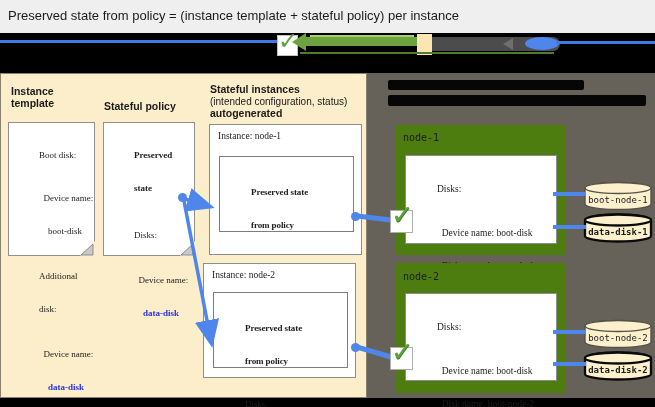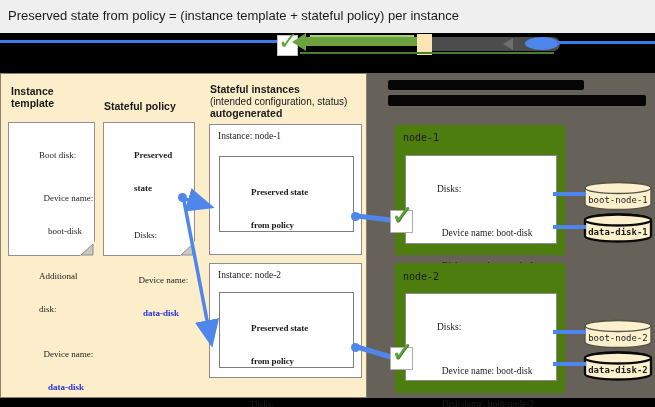--- a/index.html
+++ b/index.html
@@ -130,21 +130,21 @@
       <div class="innerbox mono ibtxt" style="left:9px;top:31px;width:135px;height:76px;">
         <div class="ln bold">Preserved state</div>
         <div class="ln bold">from policy</div>
         <div class="ln" style="margin-top:10px;">Disks:</div>
         <div class="ln"><span>  Device name: </span><span class="bluetxt">data-disk</span></div>
         <div class="ln"><span>  Disk name: </span><span class="bold">data-disk-1</span></div>
       </div>
     </div>
     <div class="dot" style="left:351px;top:139px;"></div>
 
-    <div class="abs instbox" style="left:209px;top:190px;width:153px;height:115px;">
+    <div class="abs instbox" style="left:203px;top:190px;width:153px;height:115px;">
       <div class="abs mono" style="left:8px;top:6px;font-size:9.5px;">Instance: node-2</div>
       <div class="innerbox mono ibtxt" style="left:9px;top:28px;width:135px;height:76px;">
         <div class="ln bold">Preserved state</div>
         <div class="ln bold">from policy</div>
         <div class="ln" style="margin-top:10px;">Disks:</div>
         
         
       </div>
     </div>
     <div class="dot" style="left:351px;top:270px;"></div>

